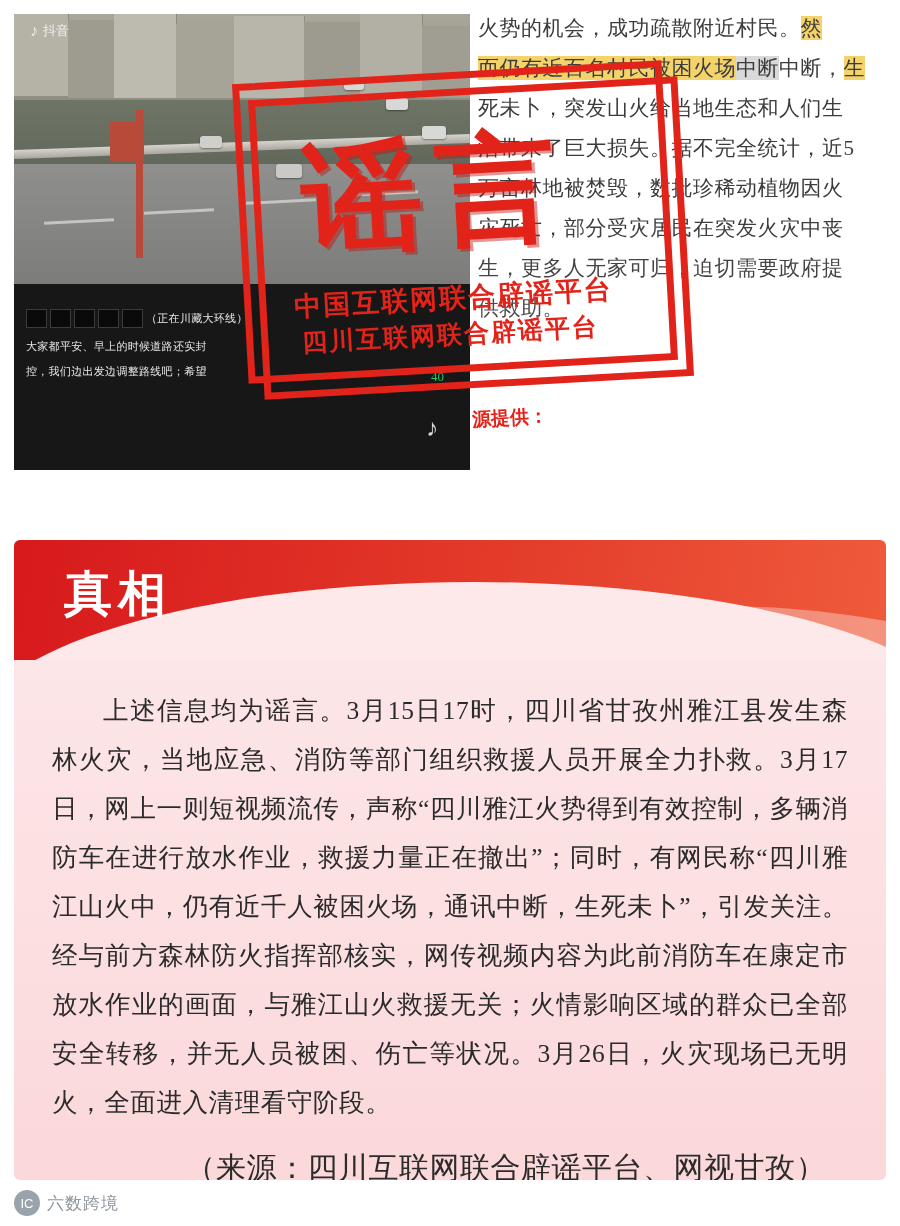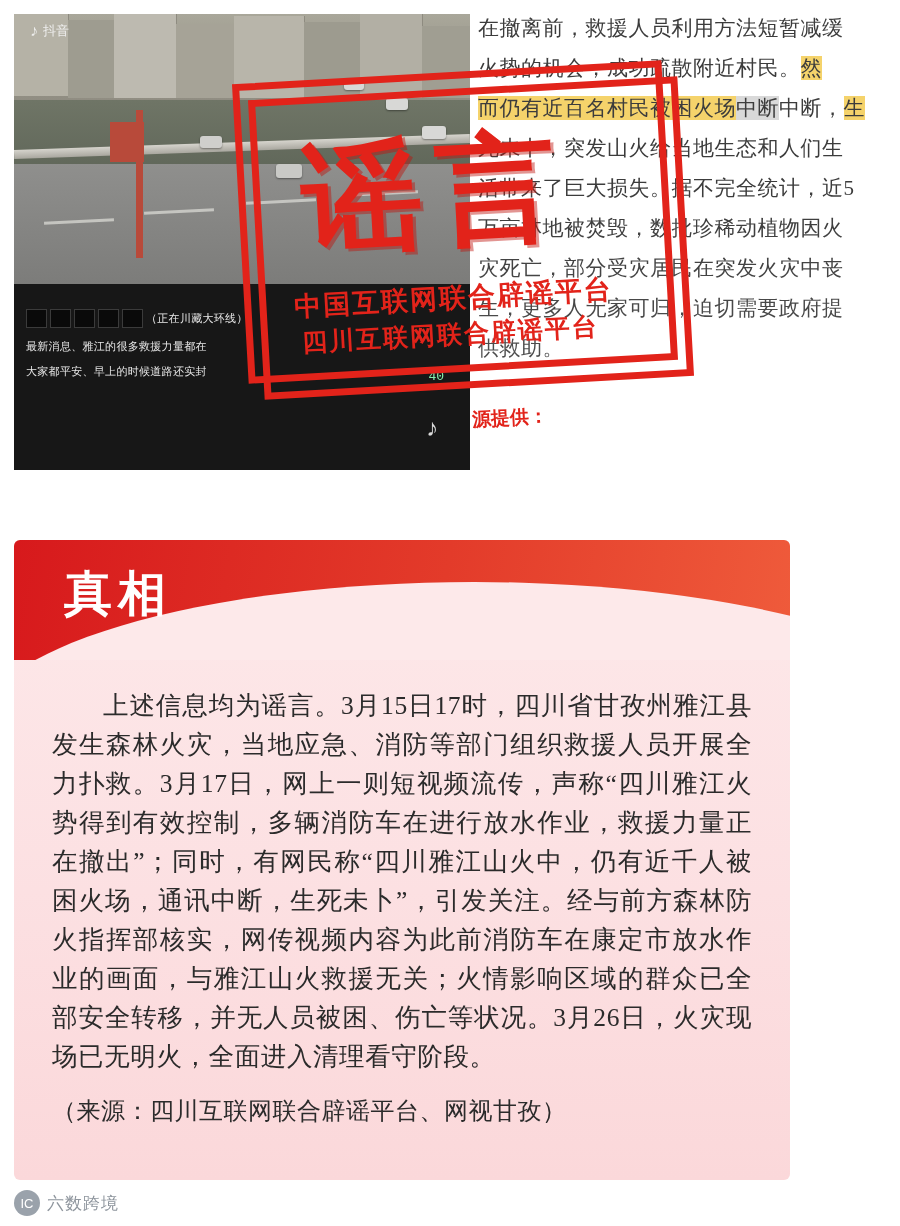--- a/index.html
+++ b/index.html
@@ -134,23 +134,23 @@
     bottom: 28px;
     color: #f0f0f0;
     font-size: 24px;
     font-family: "Liberation Sans", sans-serif;
     opacity: .9;
   }
   .tt-time {
     position: absolute;
     right: 26px;
     top: 355px;
-    color: #86efac;
+    color: #22c55e;
     font-size: 13px;
-    font-family: Liberation Mono, monospace;
+    font-family: Liberation Serif, serif;
   }
 
   
   .text-shot {
     position: absolute;
     left: 478px;
     top: 8px;
     width: 408px;
     height: 450px;
     background: #ffffff;
@@ -230,21 +230,21 @@
     font-weight: bold;
     transform: rotate(-3.2deg);
     white-space: nowrap;
   }
 
   
   .truth-card {
     position: absolute;
     left: 14px;
     top: 540px;
-    width: 776px;
+    width: 872px;
     height: 640px;
     background: linear-gradient(180deg, #fde9ea 0%, #fce0e2 55%, #fbd8da 100%);
     border-radius: 6px;
     overflow: hidden;
   }
   .truth-header {
     position: relative;
     width: 100%;
     height: 120px;
     background: linear-gradient(100deg, #d7191c 0%, #e33b2a 55%, #ef5b3b 100%);
@@ -274,34 +274,35 @@
     top: 22px;
     font-size: 48px;
     font-weight: bold;
     color: #ffffff;
     letter-spacing: 6px;
     font-family: "Liberation Serif", serif;
   }
   .truth-body {
     padding: 26px 38px 0 38px;
     font-size: 25.5px;
-    line-height: 39px;
+    line-height: 49px;
     color: #2b2b2b;
     letter-spacing: .6px;
     text-align: justify;
     font-family: "Liberation Serif", "DejaVu Serif", serif;
   }
   .truth-body p {
     margin: 0;
     text-indent: 2em;
   }
   .truth-source {
     margin-top: 16px;
+    text-align: right;
     padding-right: 22px;
-    font-size: 24px;
+    font-size: 30px;
     color: #2b2b2b;
     letter-spacing: .5px;
   }
 
   
   .footer {
     position: absolute;
     left: 0;
     bottom: 0;
     width: 773px;
@@ -375,30 +376,29 @@
 
     <div class="video-caption">
       <div class="cap-row1">
         <span class="blackbox"></span>
         <span class="blackbox"></span>
         <span class="blackbox"></span>
         <span class="blackbox"></span>
         <span class="blackbox"></span>
         <span>（正在川藏大环线）</span>
       </div>
-      <div>最新消息、雅江的很多救援力量都在</div>
       <div>大家都平安、早上的时候道路还实封</div>
+      <div>控，我们边出发边调整路线吧；希望</div>
     </div>
 
     <div class="tt-time">40</div>
     <div class="tt-bottom">♪</div>
   </div>
 
   <div class="text-shot">
-    <p><span>在撤离前，救援人员利用方法短暂减缓</span></p>
     <p><span>火势的机会，成功疏散附近村民。</span><span class="hl">然</span></p>
     <p><span class="hl">而仍有近百名村民被困火场</span><span class="hl-grey">中断</span><span>中断，</span><span class="hl">生</span></p>
     <p><span>死未卜，突发山火给当地生态和人们生</span></p>
     <p><span>活带来了巨大损失。据不完全统计，近5</span></p>
     <p><span>万亩林地被焚毁，数批珍稀动植物因火</span></p>
     <p><span>灾死亡，部分受灾居民在突发火灾中丧</span></p>
     <p><span>生，更多人无家可归，迫切需要政府提</span></p>
     <p><span>供救助。</span></p>
   </div>
   <div class="shot-fade"></div>

